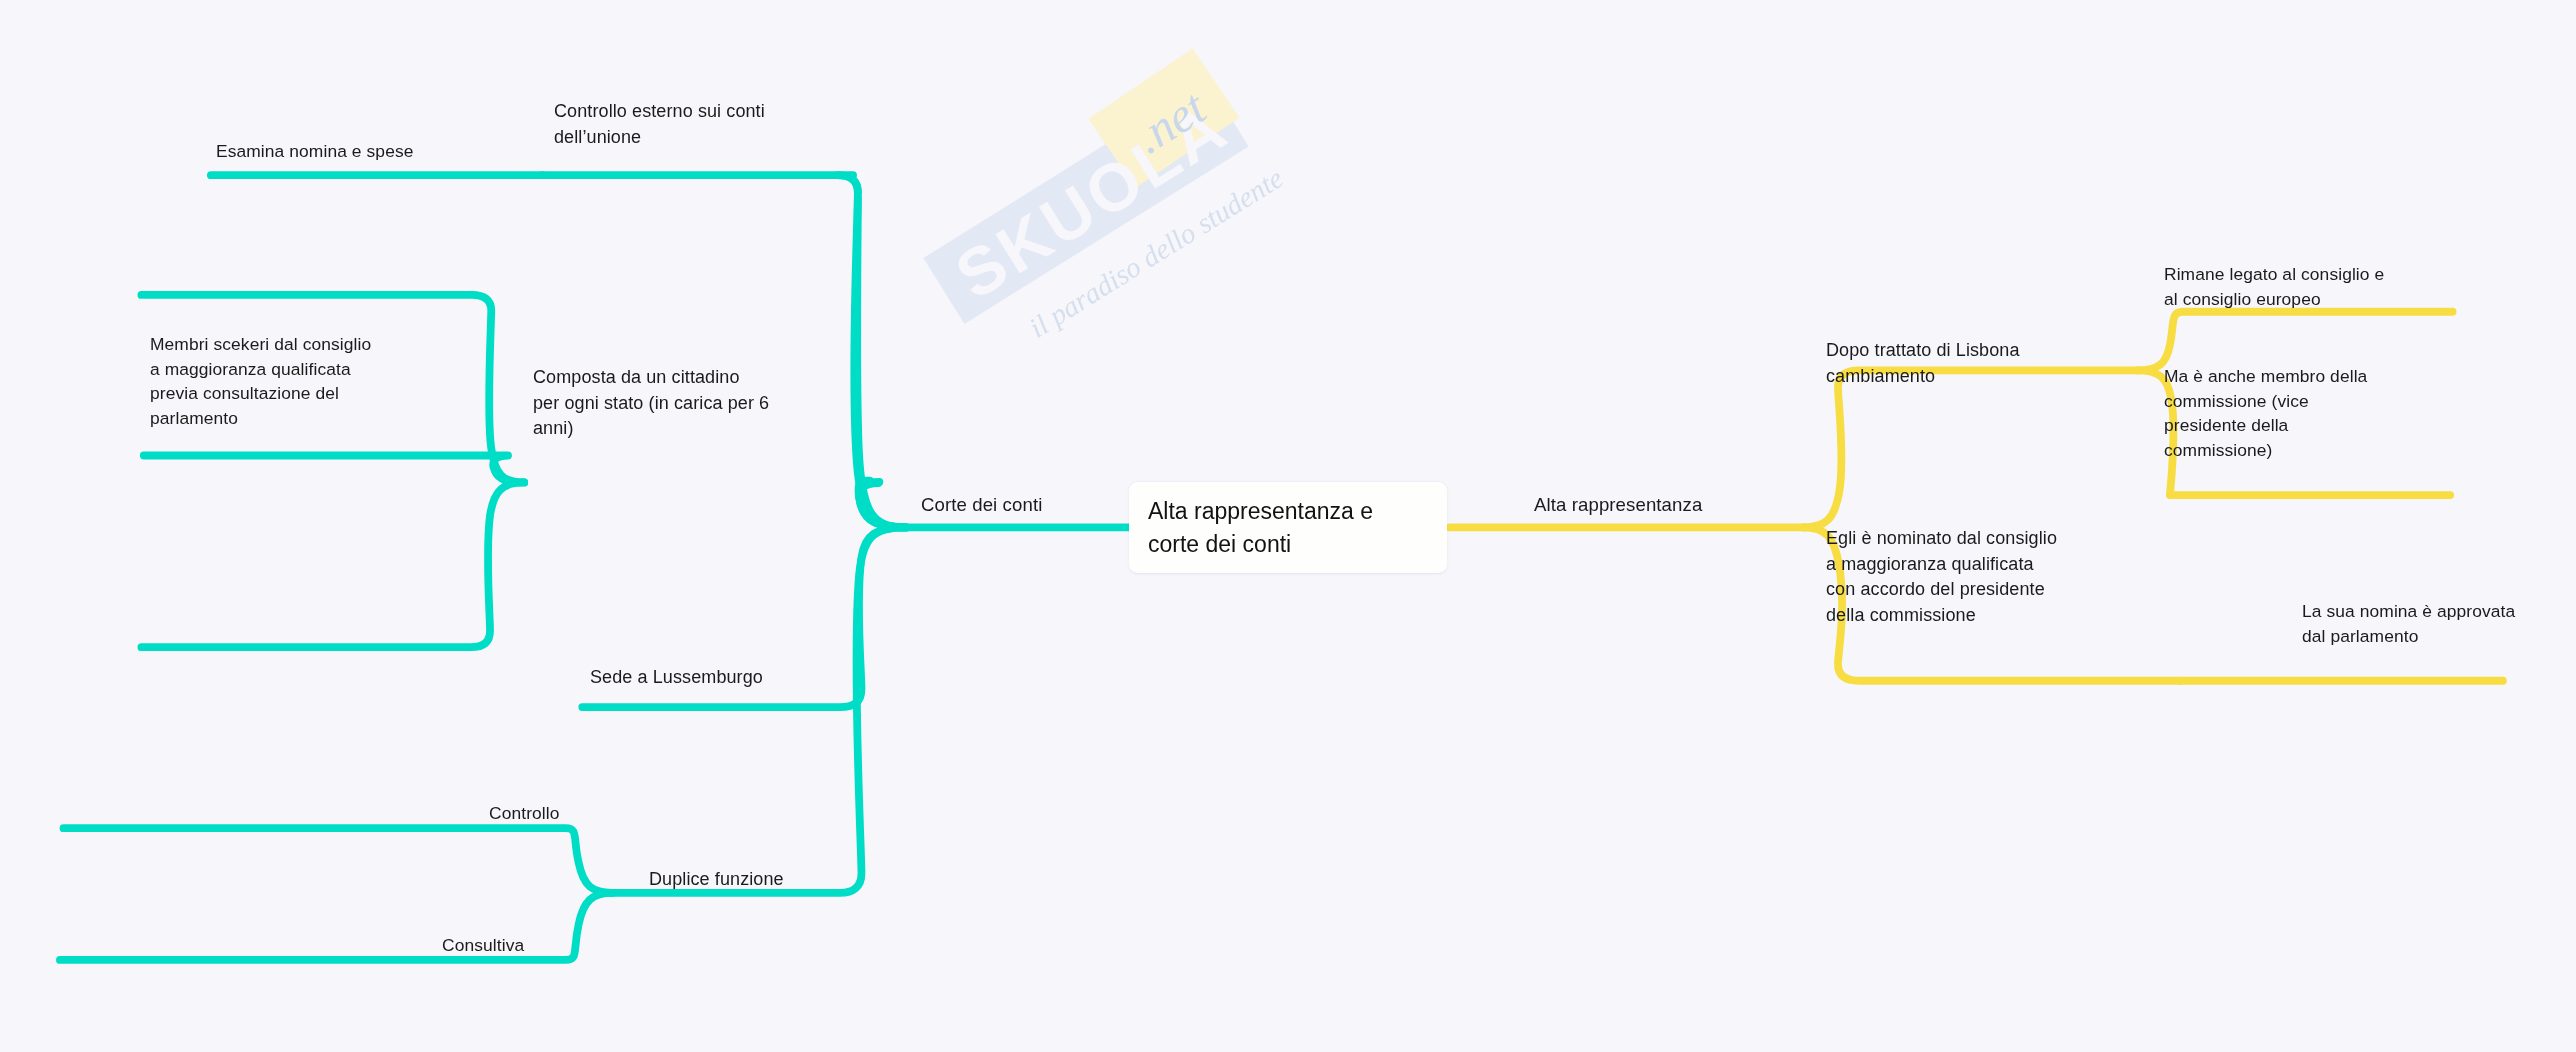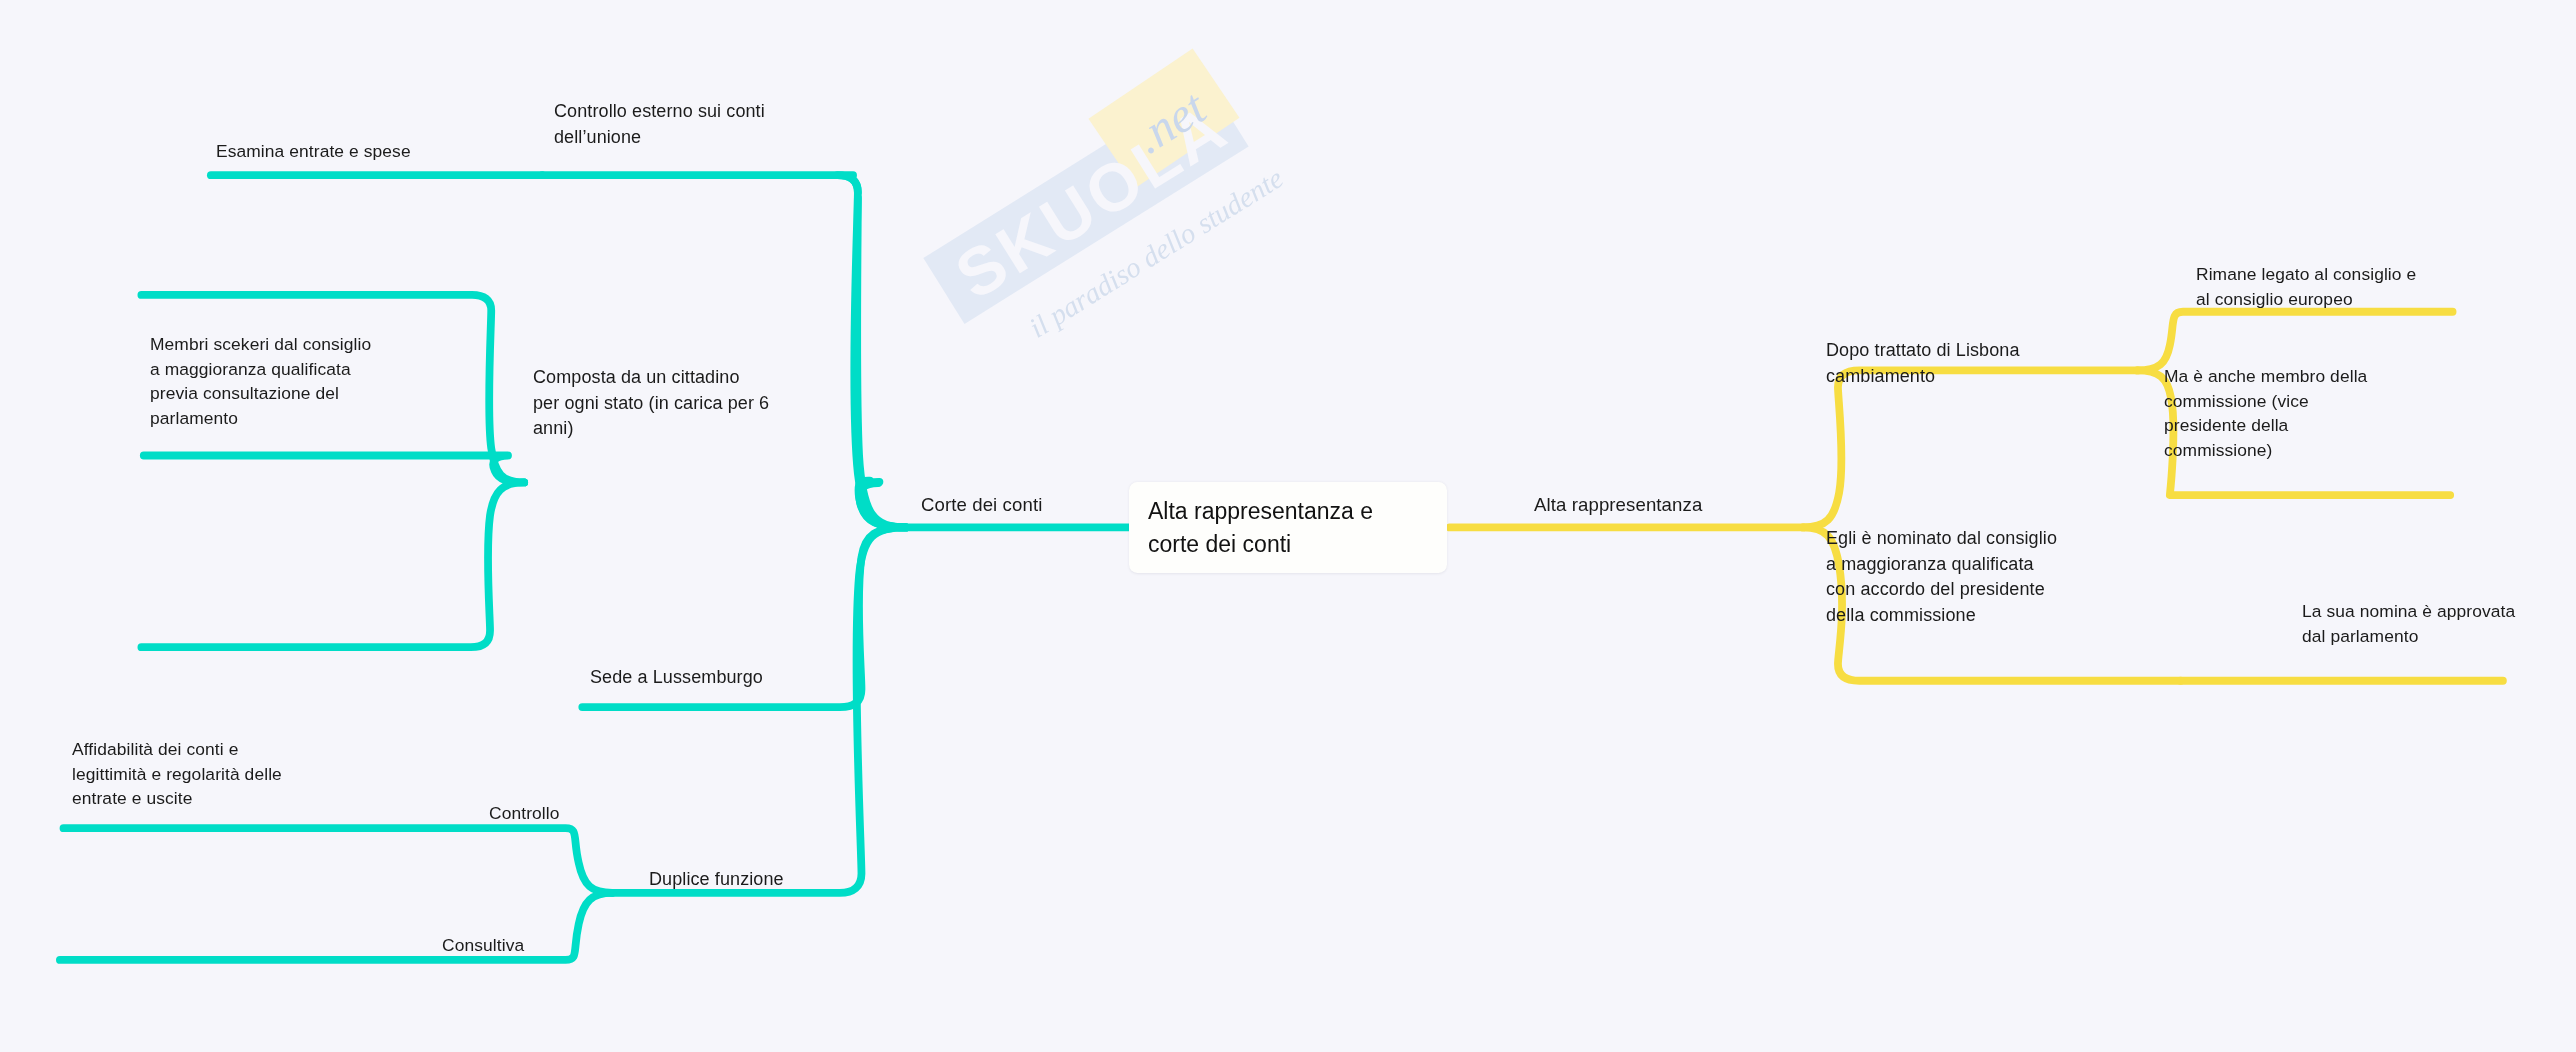--- a/index.html
+++ b/index.html
@@ -124,52 +124,49 @@
   <div id="root-node" style="background: rgb(254, 254, 252);">
     <div class="root-text">Alta rappresentanza e
 corte dei conti</div>
   </div>
 
   <div class="node-label" style="left:921px; top:492px;">Corte dei conti</div>
 
   <div class="node-label lvl2" style="left:554px; top:99px;">Controllo esterno sui conti
 dell’unione</div>
 
-  <div class="node-label lvl3" style="left:216px; top:139px;">Esamina entrate e spese</div>
+  <div class="node-label lvl3" style="left:216px; top:139px;">Esamina nomina e spese</div>
 
   <div class="node-label lvl2" style="left:533px; top:365px;">Composta da un cittadino
 per ogni stato (in carica per 6
 anni)</div>
 
 
   <div class="node-label lvl3" style="left:150px; top:332px;">Membri scekeri dal consiglio
 a maggioranza qualificata
 previa consultazione del
 parlamento</div>
 
 
   <div class="node-label lvl2" style="left:590px; top:665px;">Sede a Lussemburgo</div>
 
   <div class="node-label lvl2" style="left:649px; top:867px;">Duplice funzione</div>
 
   <div class="node-label lvl3" style="left:461px; top:801px;margin-left:28px;">Controllo</div>
 
-  <div class="node-label lvl3" style="left:72px; top:737px;">Affidabilità dei conti e
-legittimità e regolarità delle
-entrate e uscite</div>
 
   <div class="node-label lvl3" style="left:442px; top:933px;">Consultiva</div>
 
 
   <div class="node-label" style="left:1534px; top:492px;">Alta rappresentanza</div>
 
   <div class="node-label lvl2" style="left:1826px; top:338px;">Dopo trattato di Lisbona
 cambiamento</div>
 
-  <div class="node-label lvl3" style="left:2164px; top:262px;margin-left:32px;">Rimane legato al consiglio e
+  <div class="node-label lvl3" style="left:2164px; top:262px;">Rimane legato al consiglio e
 al consiglio europeo</div>
 
   <div class="node-label lvl3" style="left:2164px; top:364px;">Ma è anche membro della
 commissione (vice
 presidente della
 commissione)</div>
 
   <div class="node-label lvl2" style="left:1826px; top:526px;">Egli è nominato dal consiglio
 a maggioranza qualificata
 con accordo del presidente

